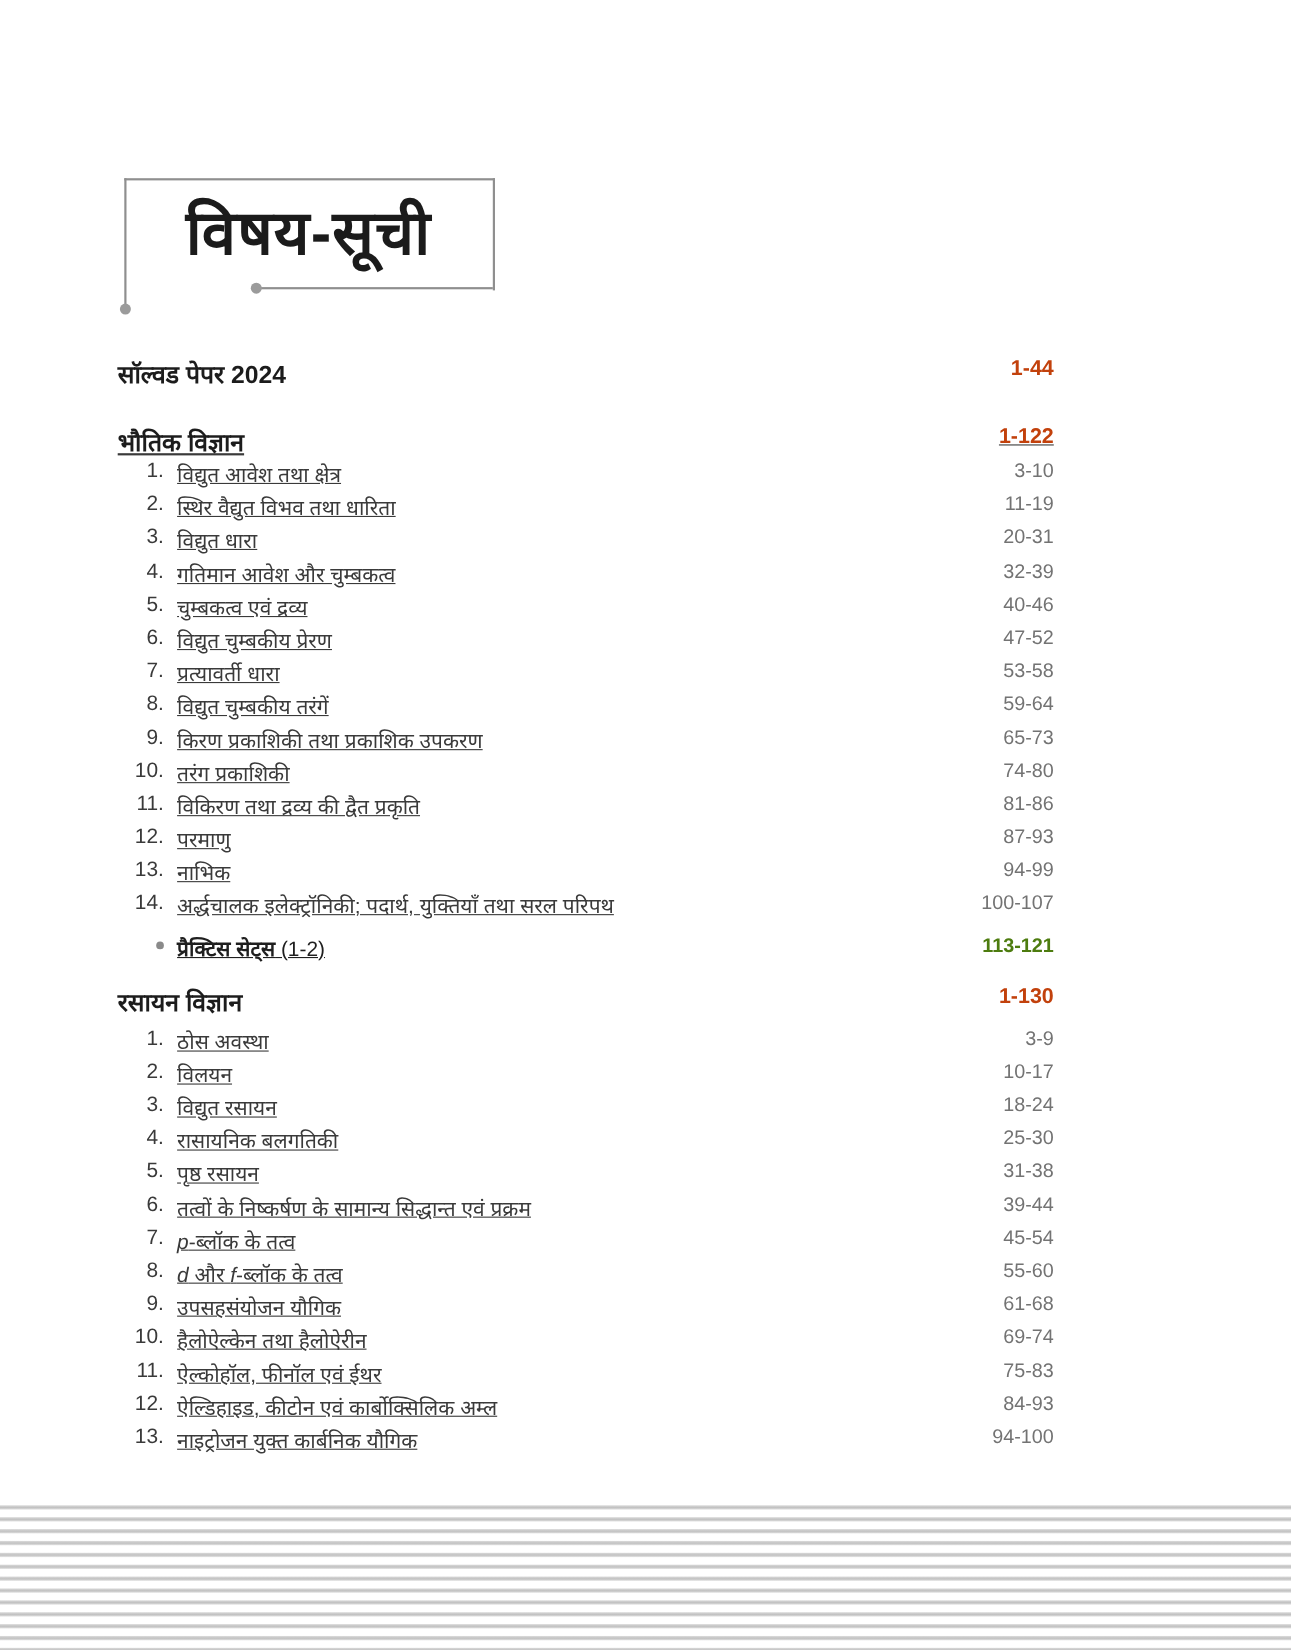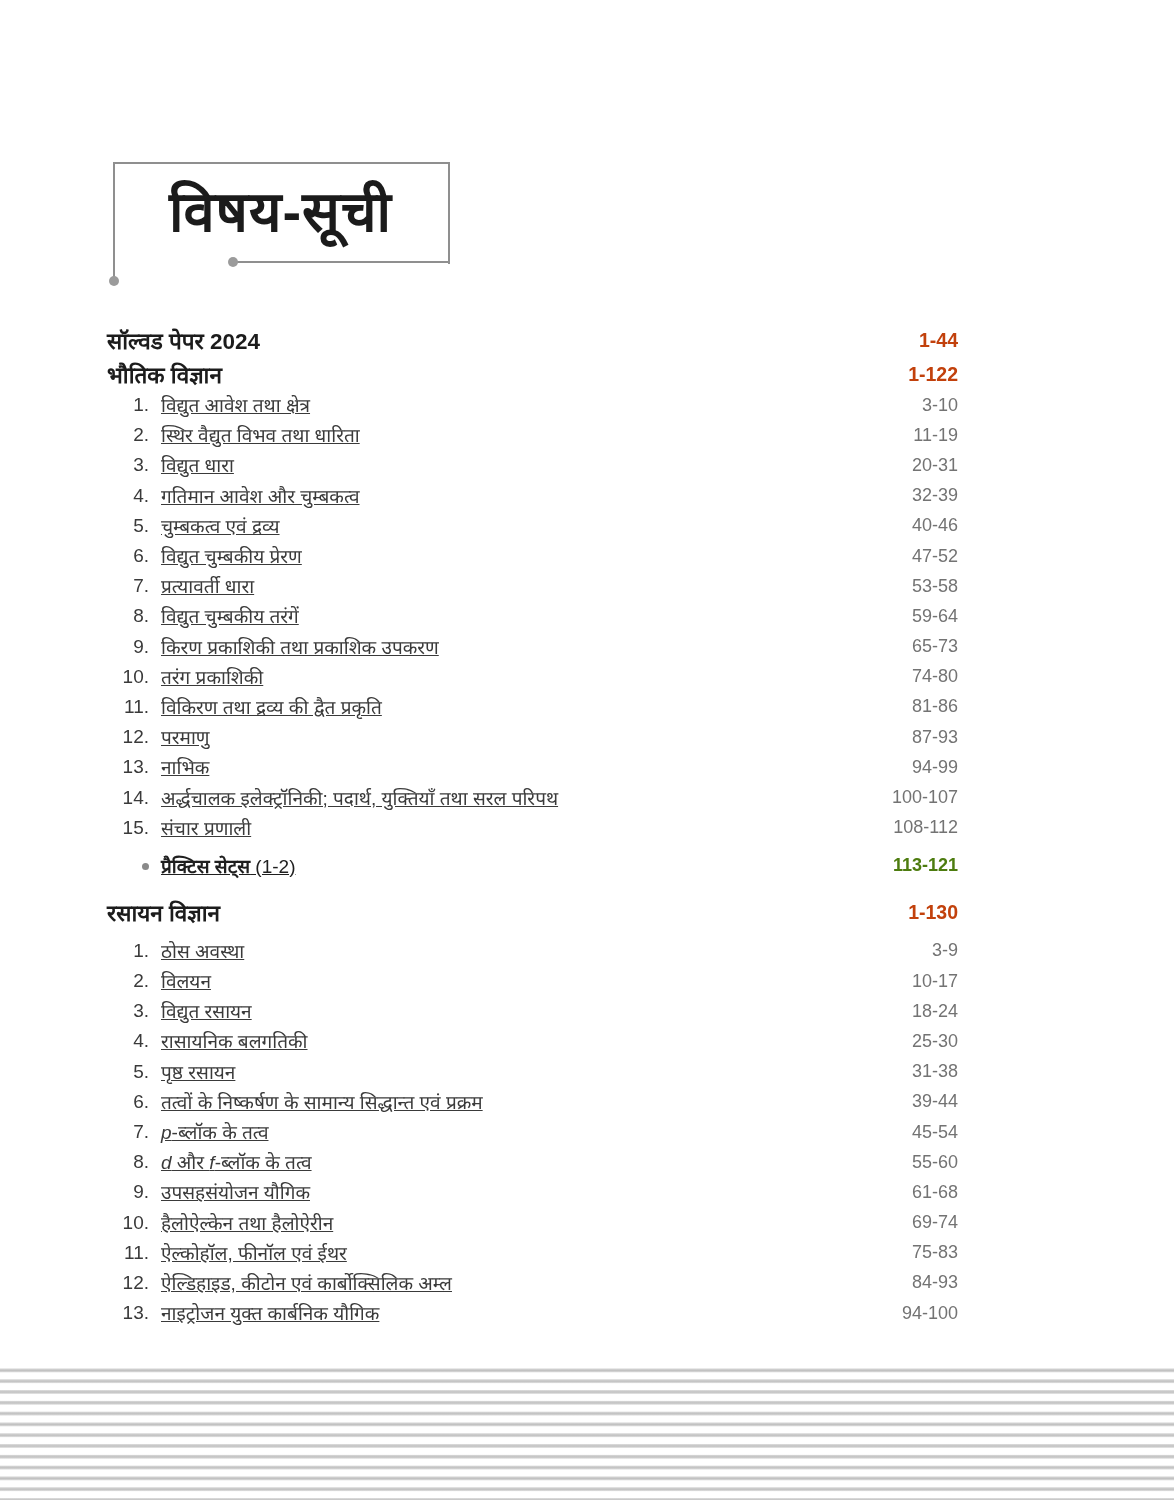--- a/index.html
+++ b/index.html
@@ -22,25 +22,25 @@
   .tdot-b{left:115px;top:95px;}
   .title-text{
     position:absolute;left:0;top:0;width:335px;height:100px;margin:0;
     display:flex;align-items:center;justify-content:center;
     font-size:56px;font-weight:700;color:#1b1b1b;letter-spacing:1px;
     line-height:1;
   }
 
   
   .toc{position:absolute;left:107px;top:324px;width:851px;color:#3a3a3a;}
-  .row{display:flex;align-items:center;}
+  .row{display:flex;}
   .header{height:32px;}
   .h-label{font-size:22.5px;font-weight:700;color:#1c1c1c;}
   .h-pages{margin-left:auto;font-size:19.5px;font-weight:700;color:#c2410c;}
-  .hdr-physics{margin-top:2px;}
+  .hdr-physics{margin-top:30px;text-decoration:underline;}
   .hdr-chem{margin-top:16px;}
 
   .item{height:30.2px;}
   .numcol{width:42px;flex:0 0 42px;text-align:right;font-size:19px;color:#3a3a3a;}
   .label{margin-left:12px;font-size:19px;color:#3a3a3a;white-space:nowrap;text-decoration:underline;}
   .label .it{font-style:italic;}
   .pages{margin-left:auto;font-size:18px;color:#737373;}
 
   .bullet-row{height:30px;margin-top:8px;}
   .bullet{display:inline-block;width:7px;height:7px;border-radius:50%;background:#8a8a8a;vertical-align:middle;}
@@ -149,25 +149,20 @@
         <div class="row item">
     <span class="numcol">13.</span>
     <span class="label">नाभिक</span>
     <span class="pages">94-99</span>
   </div>
         <div class="row item">
     <span class="numcol">14.</span>
     <span class="label">अर्द्धचालक इलेक्ट्रॉनिकी; पदार्थ, युक्तियाँ तथा सरल परिपथ</span>
     <span class="pages">100-107</span>
   </div>
-        <div class="row item">
-    <span class="numcol">15.</span>
-    <span class="label">संचार प्रणाली</span>
-    <span class="pages">108-112</span>
-  </div>
       </div>
 
     <div class="row bullet-row">
       <span class="numcol"><span class="bullet"></span></span>
       <span class="label"><b>प्रैक्टिस सेट्स</b><span> (1-2)</span></span>
       <span class="pages">113-121</span>
     </div>
 
     <div class="row header hdr-chem">
       <span class="h-label">रसायन विज्ञान</span>

